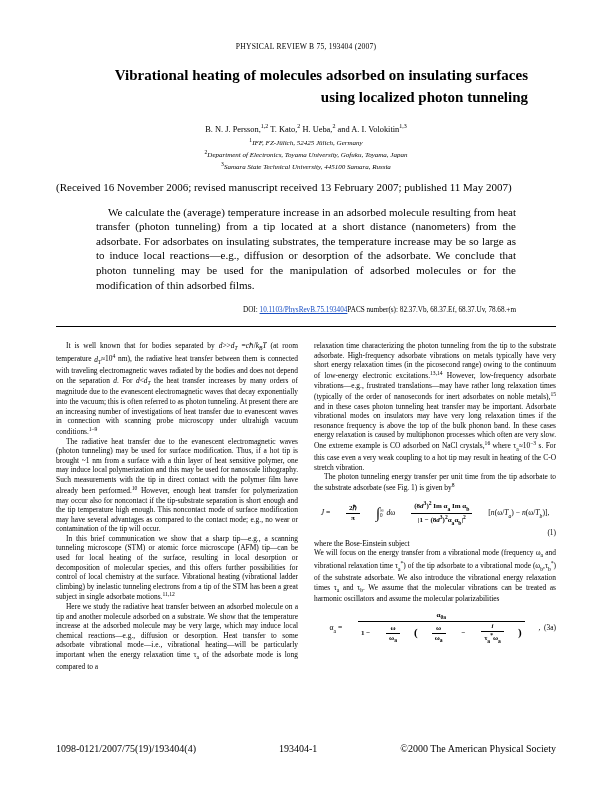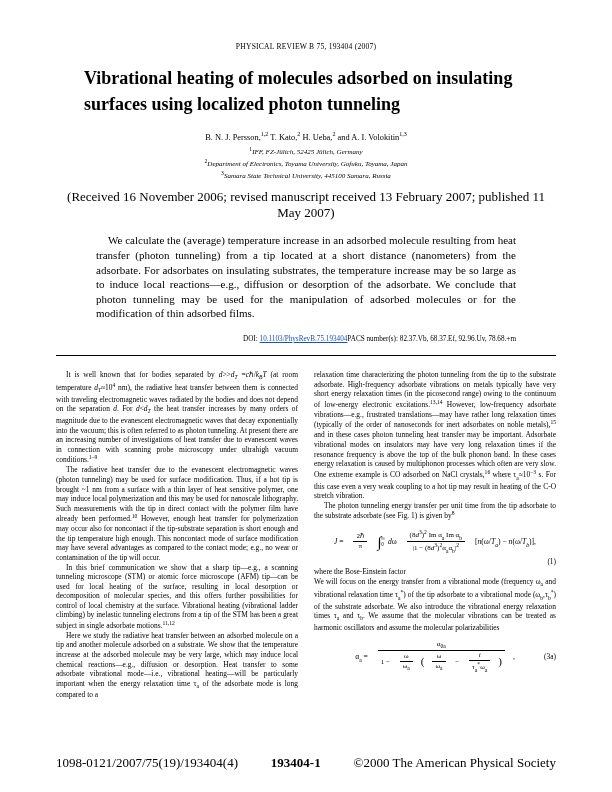--- a/index.html
+++ b/index.html
@@ -21,42 +21,42 @@
     padding: 40px 56px 36px 56px;
   }
   .journal-header {
     text-align: center;
     font-size: 7.6px;
     letter-spacing: 0.2px;
     margin-top: 2px;
     margin-bottom: 14px;
   }
   .title {
-    text-align: left;
-    font-size: 18px;
+    text-align: right;
+    font-size: 15px;
     font-weight: bold;
     line-height: 1.45;
     margin: 0 28px 14px 28px;
   }
   .authors {
     text-align: center;
     font-size: 8.4px;
     margin-bottom: 4px;
   }
   .authors sup { font-size: 6px; }
   .affil {
     text-align: center;
     font-size: 7px;
     font-style: italic;
     line-height: 1.35;
   }
   .affil sup { font-style: normal; font-size: 5.6px; }
   .received {
-    text-align: center;
-    font-size: 13px;
+    text-align: left;
+    font-size: 11px;
     margin-top: 8px;
     margin-bottom: 12px;
   }
   .abstract {
     font-size: 11px;
     line-height: 1.33;
     text-align: justify;
     margin: 0 40px 0 40px;
     text-indent: 12px;
   }
@@ -107,21 +107,22 @@
     position: absolute;
     right: 0;
     top: 50%;
     transform: translateY(-50%);
     font-size: 7.4px;
   }
   .frac {
     display: inline-block;
     vertical-align: middle;
     text-align: center;
-    margin: 0 8px;
+    margin: 0 14px;
+    font-weight: bold;
   }
   .frac .num { display: block; padding: 0 3px; font-size: 7px; }
   .frac .den { display: block; border-top: 0.6px solid #000; padding: 0 3px; font-size: 7px; }
   .bigint {
     font-size: 15px;
     vertical-align: -3px;
     display: inline-block;
     line-height: 0.8;
   }
   .intlim {
@@ -130,26 +131,26 @@
     vertical-align: middle;
     line-height: 1.05;
     text-align: left;
     margin-right: 1px;
   }
   .italic { font-style: italic; }
   .footer {
     position: absolute;
     left: 56px;
     right: 56px;
-    bottom: 21px;
+    bottom: 38px;
     display: flex;
     justify-content: space-between;
-    font-size: 13px;
-  }
-  .footer .mid { font-weight: bold; }
+    font-size: 10px;
+  }
+  .footer .mid { font-weight: normal; }
 </style>
 </head>
 <body>
 
 <div class="page">
 
   <div class="journal-header">PHYSICAL REVIEW B 75, 193404 (2007)</div>
 
   <div class="title">Vibrational heating of molecules adsorbed on insulating surfaces using localized photon
 tunneling</div>
@@ -166,21 +167,21 @@
 
   <div class="received">(Received 16 November 2006; revised manuscript received 13 February 2007; published 11 May 2007)</div>
 
   <div class="abstract">We calculate the (average) temperature increase in an adsorbed molecule resulting from heat transfer (photon tunneling) from a tip located at a short distance (nanometers) from the adsorbate. For adsorbates on insulating substrates, the temperature increase may be so large as to induce local reactions—e.g., diffusion or desorption of the adsorbate. We conclude that photon tunneling may be used for the manipulation of adsorbed molecules or for the modification of thin adsorbed films.</div>
 
   <div class="doi-line">
     <div>
       <span>DOI:</span>
       <span class="doi-link">10.1103/PhysRevB.75.193404</span>
     </div>
-    <div>PACS number(s): 82.37.Vb, 68.37.Ef, 92.96.Uv, 78.68.+m</div>
+    <div>PACS number(s): 82.37.Vb, 68.37.Ef, 68.37.Uv, 78.68.+m</div>
   </div>
 
   <hr class="rule">
 
   <div class="columns">
 
     <div class="col">
       <p>It is well known that for bodies separated by <span class="italic">d</span>&gt;&gt;<span class="italic">d<sub>T</sub></span> =<span class="italic">c</span>ℏ/<span class="italic">k<sub>B</sub>T</span> (at room temperature <span class="italic">d<sub>T</sub></span>≈10<sup>4</sup> nm), the radiative heat transfer between them is connected with traveling electromagnetic waves radiated by the bodies and does not depend on the separation <span class="italic">d</span>. For <span class="italic">d</span>&lt;<span class="italic">d<sub>T</sub></span> the heat transfer increases by many orders of magnitude due to the evanescent electromagnetic waves that decay exponentially into the vacuum; this is often referred to as photon tunneling. At present there are an increasing number of investigations of heat transfer due to evanescent waves in connection with scanning probe microscopy under ultrahigh vacuum conditions.<sup>1–9</sup></p>
       <p>The radiative heat transfer due to the evanescent electromagnetic waves (photon tunneling) may be used for surface modification. Thus, if a hot tip is brought ~1 nm from a surface with a thin layer of heat sensitive polymer, one may induce local polymerization and this may be used for nanoscale lithography. Such measurements with the tip in direct contact with the polymer film have already been performed.<sup>10</sup> However, enough heat transfer for polymerization may occur also for noncontact if the tip-substrate separation is short enough and the tip temperature high enough. This noncontact mode of surface modification may have several advantages as compared to the contact mode; e.g., no wear or contamination of the tip will occur.</p>
       <p>In this brief communication we show that a sharp tip—e.g., a scanning tunneling microscope (STM) or atomic force microscope (AFM) tip—can be used for local heating of the surface, resulting in local desorption or decomposition of molecular species, and this offers further possibilities for control of local chemistry at the surface. Vibrational heating (vibrational ladder climbing) by inelastic tunneling electrons from a tip of the STM has been a great subject in single adsorbate motions.<sup>11,12</sup></p>
@@ -195,21 +196,21 @@
       <div class="eqblock">
         <span class="italic">J</span> =
         <span class="frac"><span class="num">2ℏ</span><span class="den">π</span></span>
         <span class="bigint">∫</span><span class="intlim">∞<br>0</span>
         <span class="italic">d</span>ω
         <span class="frac"><span class="num">(8<span class="italic">d</span><sup>3</sup>)<sup>2</sup> Im α<sub>a</sub> Im α<sub>b</sub></span><span class="den">|1 − (8<span class="italic">d</span><sup>3</sup>)<sup>2</sup>α<sub>a</sub>α<sub>b</sub>|<sup>2</sup></span></span>
         [<span class="italic">n</span>(ω/<span class="italic">T<sub>a</sub></span>) − <span class="italic">n</span>(ω/<span class="italic">T<sub>b</sub></span>)],
         <span class="eqnum">(1)</span>
       </div>
 
-      <p class="noindent" style="margin-top:12px;">where the Bose-Einstein factor</p>
+      <p class="noindent" style="margin-top:12px;">where the Bose-Einstein subject</p>
 
 
       <p class="noindent">We will focus on the energy transfer from a vibrational mode (frequency ω<sub>a</sub> and vibrational relaxation time τ<sub>a</sub><sup>*</sup>) of the tip adsorbate to a vibrational mode (ω<sub>b</sub>,τ<sub>b</sub><sup>*</sup>) of the substrate adsorbate. We also introduce the vibrational energy relaxation times τ<sub>a</sub> and τ<sub>b</sub>. We assume that the molecular vibrations can be treated as harmonic oscillators and assume the molecular polarizabilities</p>
 
       <div class="eqblock">
         α<sub>a</sub> =
         <span class="frac"><span class="num">α<sub>0a</sub></span><span class="den">1 − <span class="frac"><span class="num">ω</span><span class="den">ω<sub>a</sub></span></span><span style="font-size:11px;vertical-align:-1px;">(</span><span class="frac"><span class="num">ω</span><span class="den">ω<sub>a</sub></span></span> − <span class="frac"><span class="num"><span class="italic">i</span></span><span class="den">τ<sub>a</sub><sup>*</sup>ω<sub>a</sub></span></span><span style="font-size:11px;vertical-align:-1px;">)</span></span></span>,
         <span class="eqnum-inline">(3a)</span>
       </div>
     </div>

